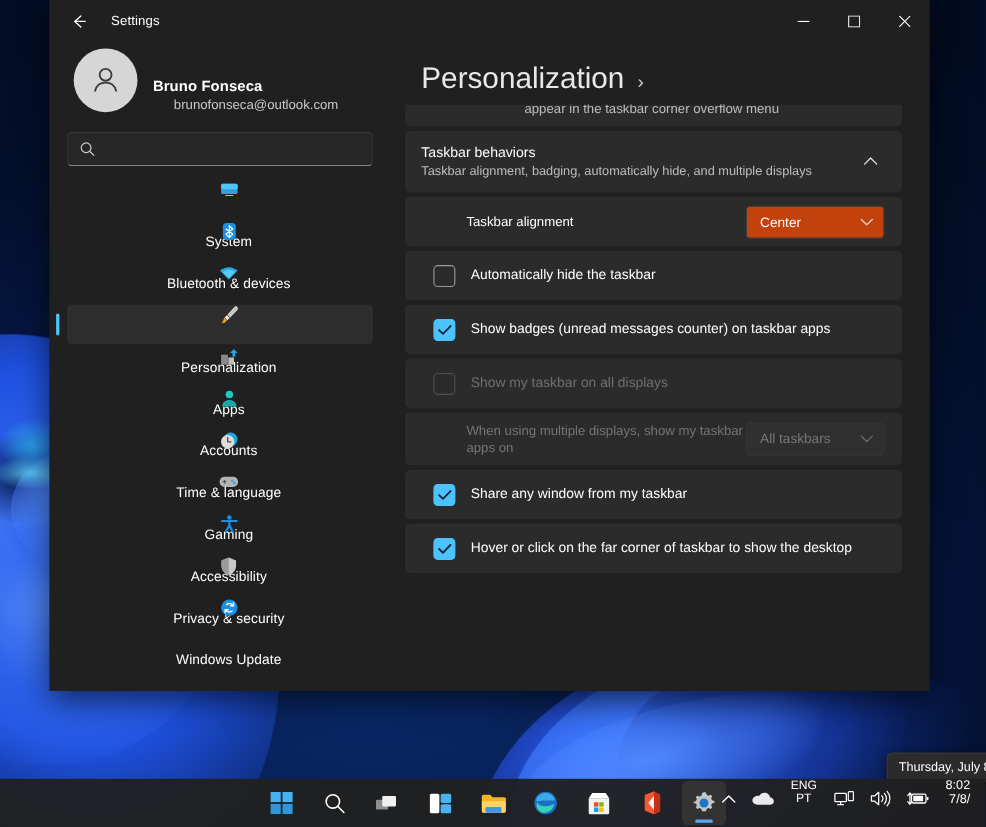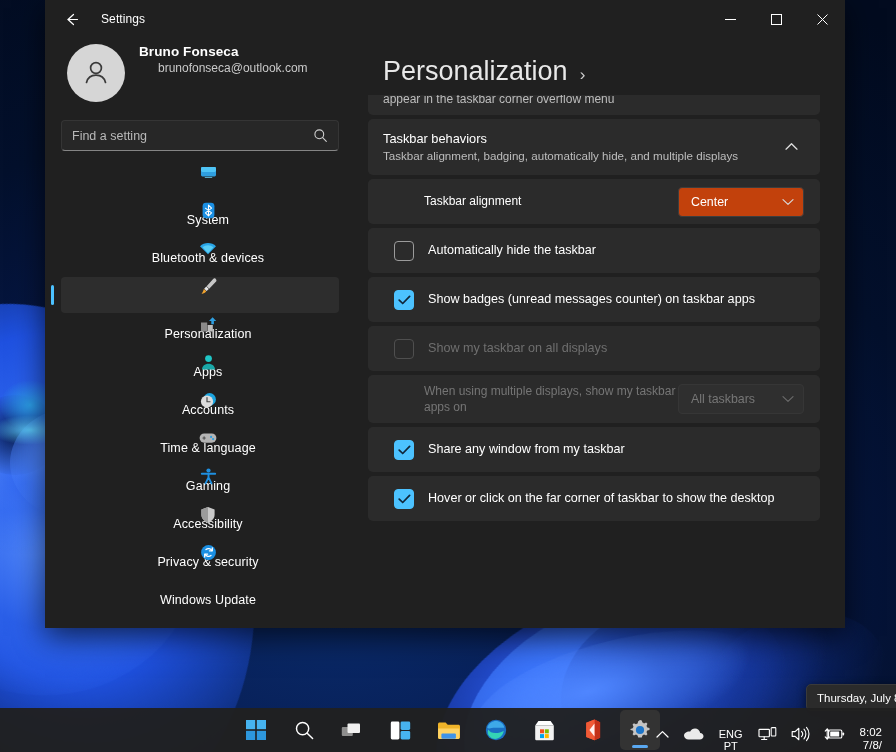--- a/index.html
+++ b/index.html
@@ -122,21 +122,21 @@
   .wbody { flex: 1 1 auto; display: flex; min-height: 0; }
 
   
   .nav {
     width: 310px; flex: 0 0 310px;
     background: #202020;
     padding: 0 16px 0 16px;
     overflow: hidden;
   }
   .account {
-    display: flex; align-items: flex-start;
+    display: flex; align-items: flex-end;
     gap: 14px; padding: 6px 0 18px 6px;
   }
   .avatar {
     width: 58px; height: 58px; border-radius: 50%;
     background: #d6d6d6;
     display: flex; align-items: center; justify-content: center;
     flex: 0 0 58px;
   }
   .acc-text { display: flex; flex-direction: column; gap: 2px; min-width: 0; }
   .acc-name { font-size: 13.5px; color: #ffffff; font-weight: bold; letter-spacing: .1px; }
@@ -211,21 +211,21 @@
     overflow: hidden;
   }
 
   .card-clipped {
     background: #2b2b2b;
     border-radius: 0 0 5px 5px;
     padding: 0 18px 9px 15px;
     color: #bdbdbd; font-size: 12px;
     flex: 0 0 auto;
   }
-  .card-clipped span { display: block; margin-top: -3px; }
+  .card-clipped span { display: block; margin-top: -3px; text-align: center; }
 
   .card {
     background: #2b2b2b;
     border-radius: 5px;
     flex: 0 0 auto;
   }
 
   .expander {
     display: flex; align-items: center;
     padding: 12px 16px 13px 15px;
@@ -315,21 +315,21 @@
     position: relative;
   }
   .tb-app.active { background: #333333; }
   .tb-app.active::after {
     content: ""; position: absolute; bottom: 2px; left: 50%;
     transform: translateX(-50%);
     width: 16px; height: 3px; border-radius: 2px; background: #5aa8f0;
   }
   .tray {
     position: absolute; right: 0; top: 0; height: 44px;
-    display: flex; align-items: flex-end; gap: 0px; padding-right: 4px;
+    display: flex; align-items: flex-start; gap: 0px; padding-right: 4px;
   }
   .tray-btn {
     height: 36px; display: flex; align-items: center; justify-content: center;
     padding: 0 7px; border-radius: 4px; color: #ffffff;
   }
   .lang {
     display: flex; flex-direction: column; align-items: center;
     line-height: 1.1; font-size: 11px; color: #ffffff; padding: 0 8px;
   }
   .clock {
@@ -399,21 +399,20 @@
             <path d="M7.5 26.5c1.2-5 5-7.4 9.5-7.4s8.3 2.4 9.5 7.4" fill="none" stroke="#3a3a3a" stroke-width="1.7" stroke-linecap="round"></path>
           </svg>
         </div>
         <div class="acc-text">
           <div class="acc-name">Bruno Fonseca</div>
           <div class="acc-mail">brunofonseca@outlook.com</div>
         </div>
       </div>
 
       <div class="searchbox">
-        <input type="text" placeholder="Find a setting" style="">
         <span class="search-icon">
           <svg width="15" height="15" viewBox="0 0 15 15" fill="none">
             <circle cx="6.3" cy="6.3" r="4.4" stroke="#d0d0d0" stroke-width="1.1"></circle>
             <path d="M9.7 9.7l3.6 3.6" stroke="#d0d0d0" stroke-width="1.1" stroke-linecap="round"></path>
           </svg>
         </span>
       </div>
 
       <div class="navlist">
 

